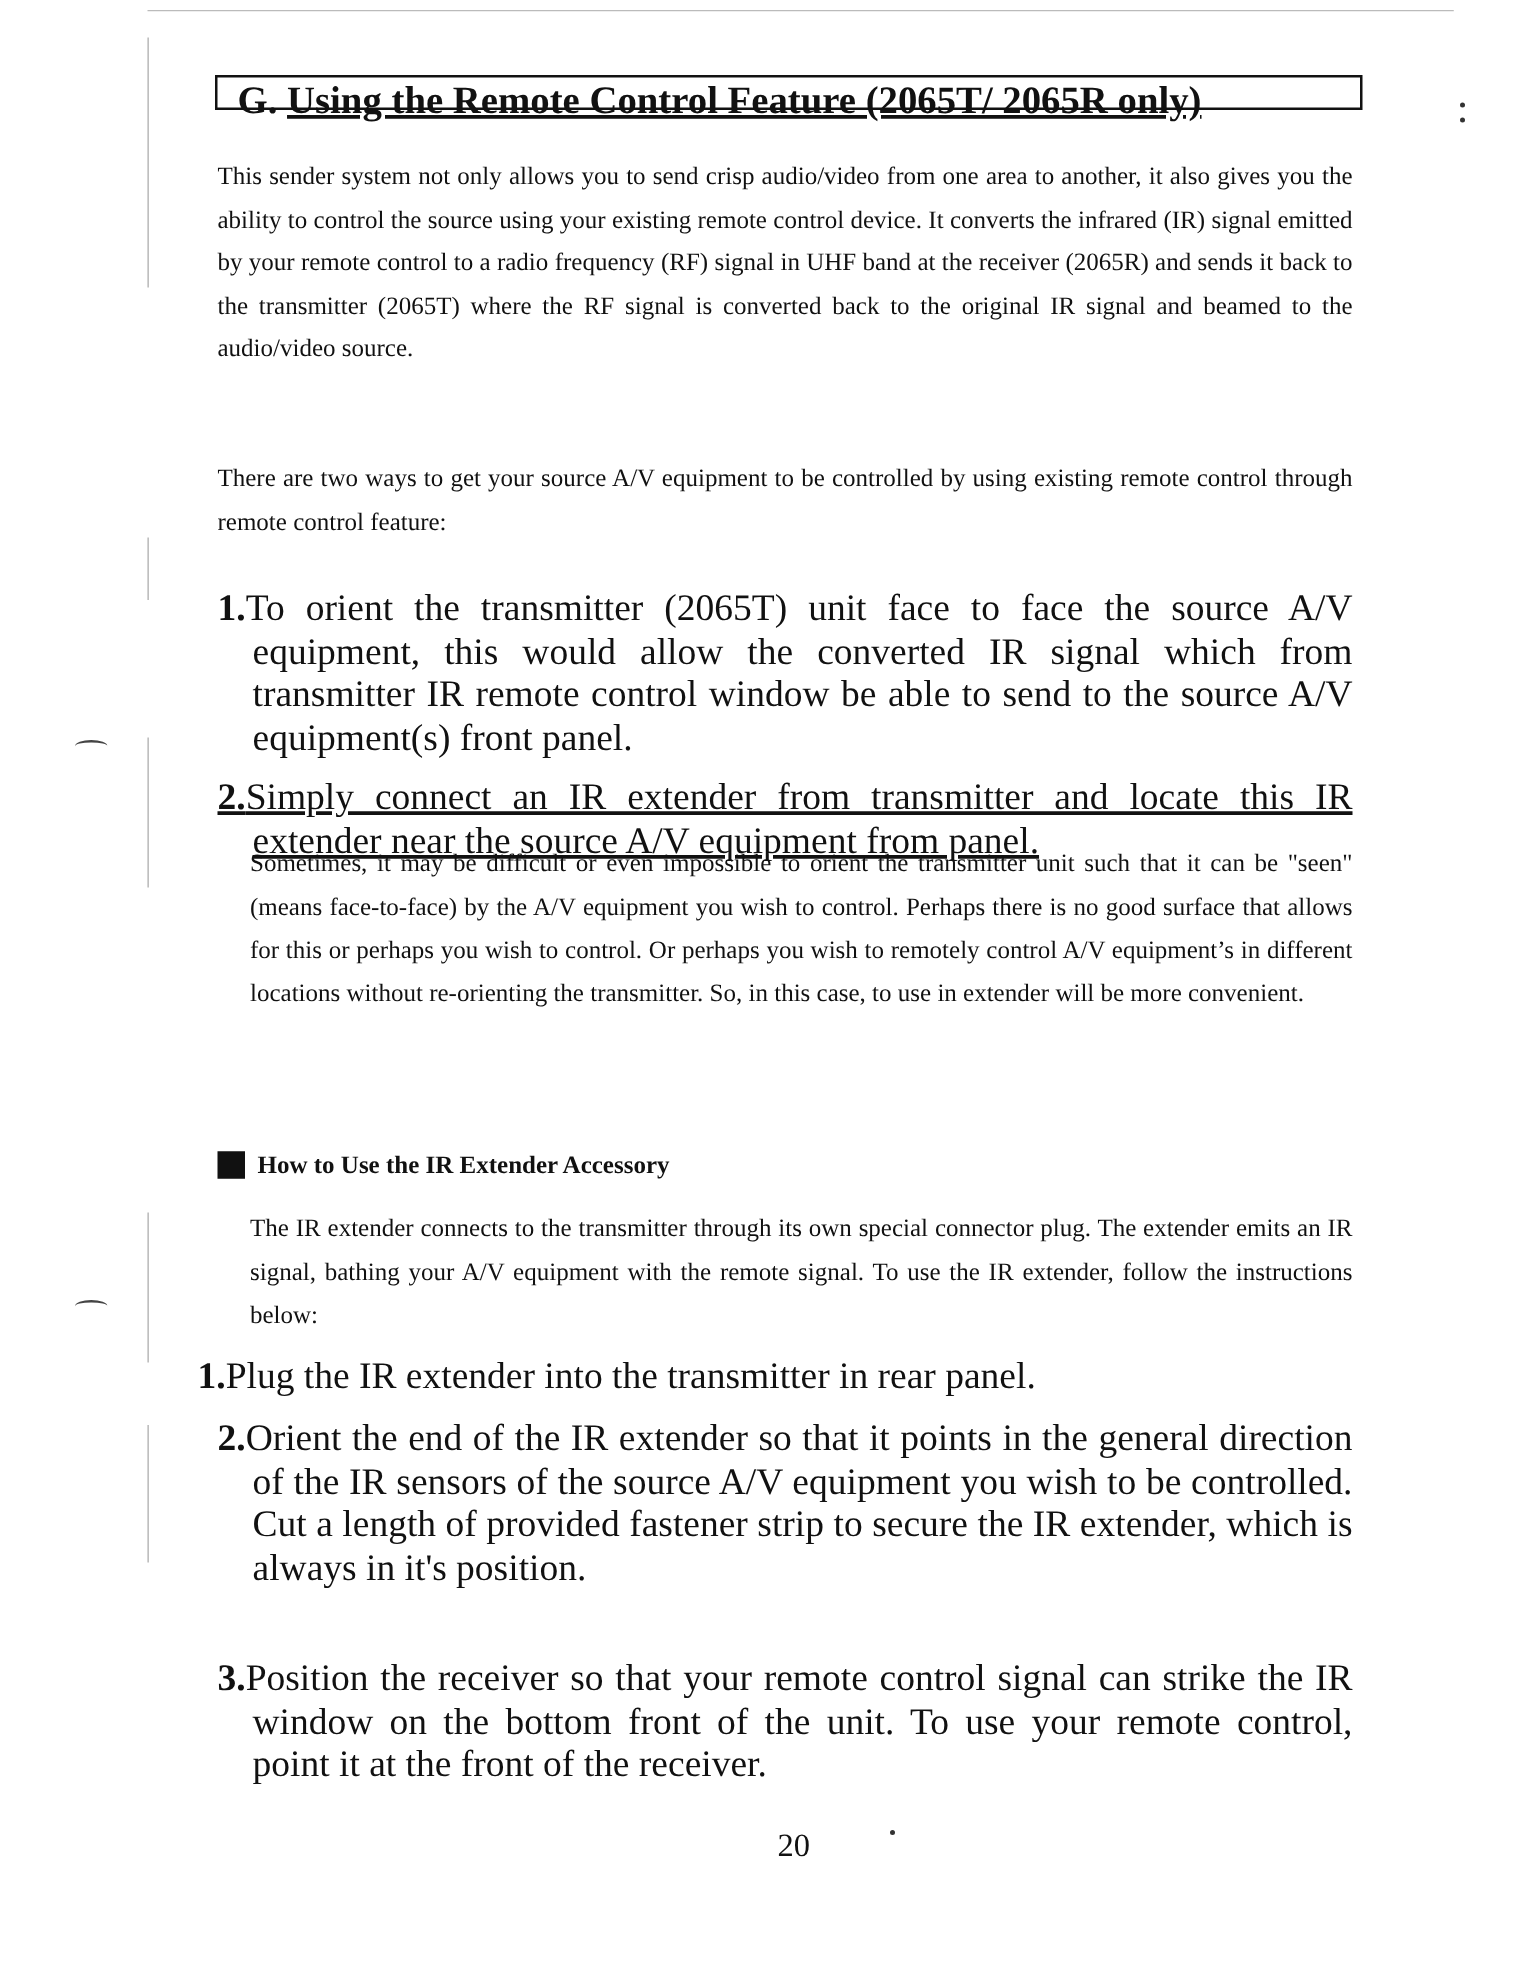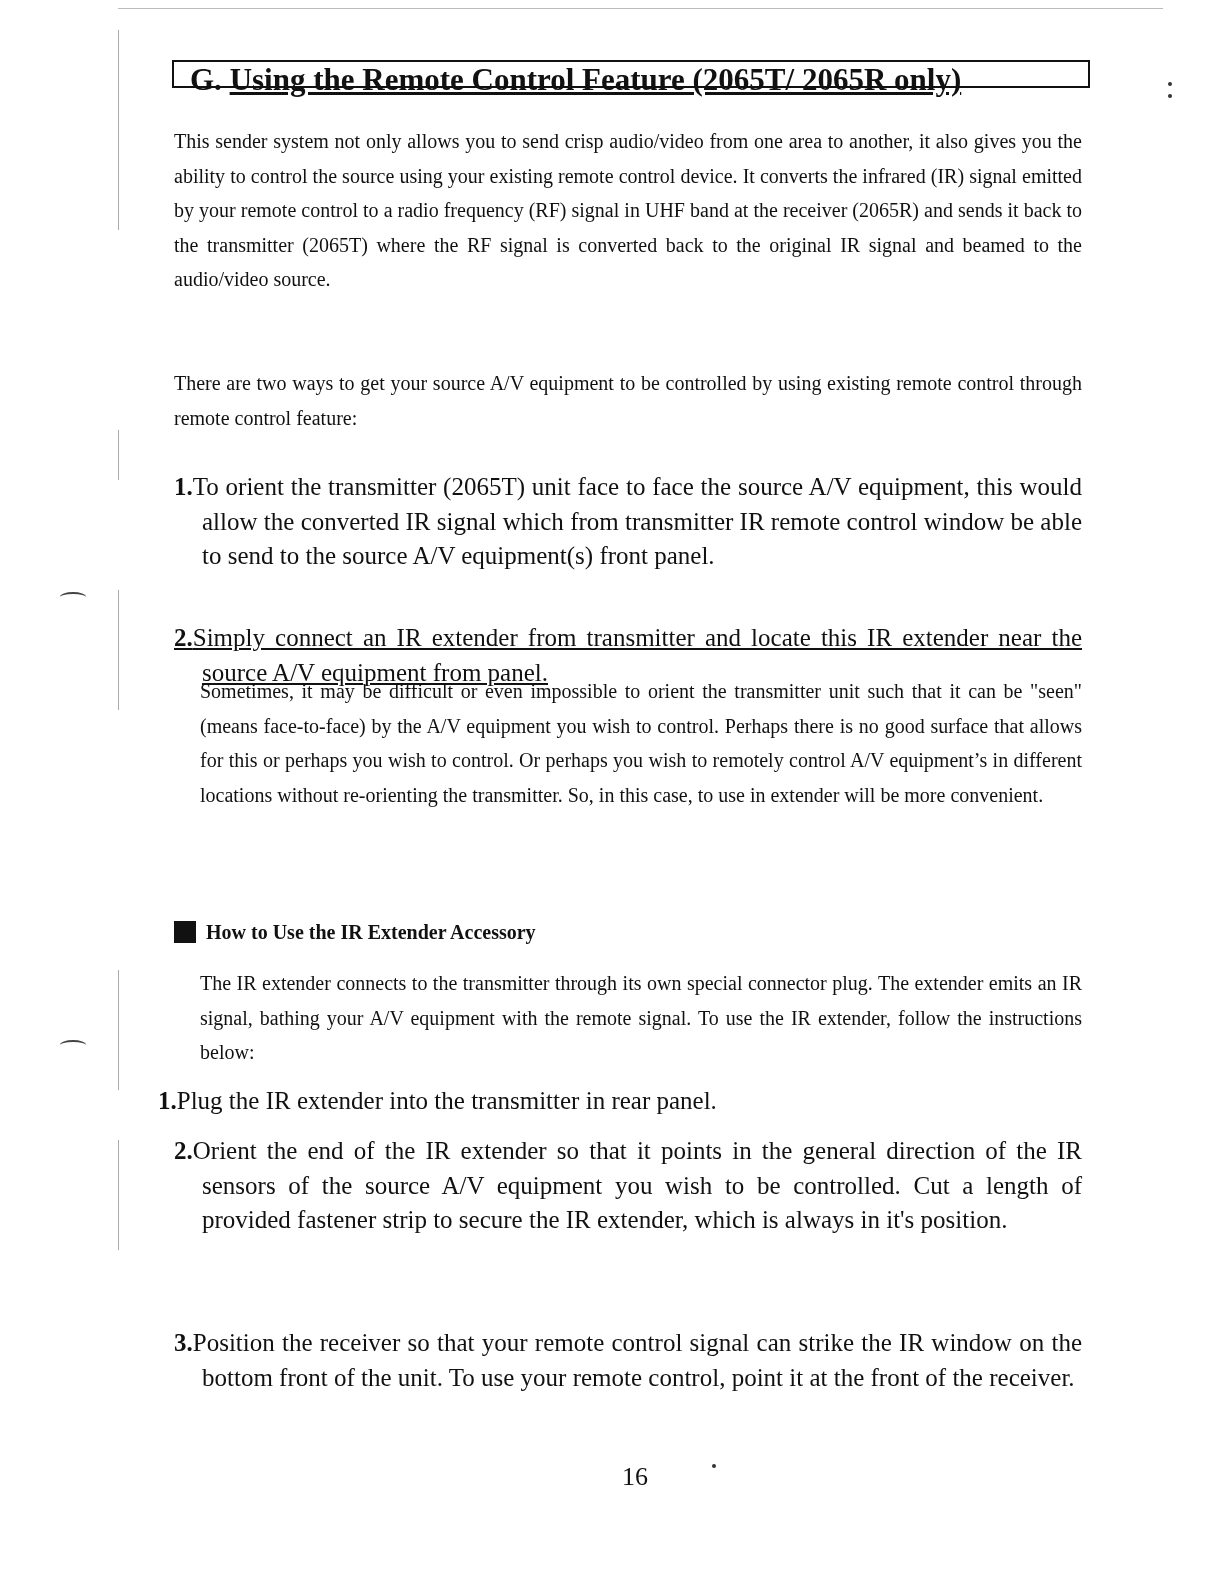--- a/index.html
+++ b/index.html
@@ -9,21 +9,21 @@
   .leftmarks { position: absolute; left: 118px; top: 30px; width: 4px; height: 1380px; }
   .leftmarks span { position: absolute; left: 0; width: 1px; background: #aaa; }
   .margin-mark { position: absolute; width: 26px; height: 8px; border-top: 2px solid #444; border-radius: 60% 60% 0 0; }
   .title-box { position: absolute; left: 172px; top: 60px; width: 918px; height: 28px; border: 2px solid #111;
                box-sizing: border-box; padding-left: 16px; }
   .title { font-family: "Liberation Serif", serif; font-weight: bold; font-size: 31px; line-height: 36px; margin: 0; }
   .title u { text-decoration: underline; }
   .para { position: absolute; font-size: 20px; line-height: 34.5px; text-align: justify; margin: 0; }
   .p1 { left: 174px; top: 124px; width: 908px; }
   .p2 { left: 174px; top: 366px; width: 908px; }
-  .item { position: absolute; font-size: 25px; line-height: 34.5px; text-align: justify; margin: 0; }
+  .item { position: absolute; font-size: 30px; line-height: 34.5px; text-align: justify; margin: 0; }
   .item .num { font-weight: bold; }
   .i1 { left: 174px; top: 470px; width: 908px; text-indent: 0; padding-left: 28px; box-sizing: border-box; }
   .i1 .num, .i2 .num, .j1 .num, .j2 .num, .j3 .num { margin-left: -28px; }
   .i2 { left: 174px; top: 621px; width: 908px; padding-left: 28px; box-sizing: border-box; text-decoration: underline; }
   .p3 { left: 200px; top: 674px; width: 882px; }
   .sec-head { position: absolute; left: 174px; top: 914px; font-weight: bold; font-size: 20px; line-height: 36px; margin: 0;
               display: flex; align-items: center; }
   .sec-head .sq { display: inline-block; width: 22px; height: 22px; background: #111; margin-right: 10px; }
   .p4 { left: 200px; top: 966px; width: 882px; }
   .j1 { left: 158px; top: 1084px; width: 908px; padding-left: 28px; box-sizing: border-box; }
@@ -65,13 +65,13 @@
   <span class="sq"></span>
   <span>How to Use the IR Extender Accessory</span>
 </h2>
 
 <p class="para p4">The IR extender connects to the transmitter through its own special connector plug. The extender emits an IR signal, bathing your A/V equipment with the remote signal. To use the IR extender, follow the instructions below:</p>
 
 <p class="item j1"><span class="num">1.</span><span>Plug the IR extender into the transmitter in rear panel.</span></p>
 <p class="item j2"><span class="num">2.</span><span>Orient the end of the IR extender so that it points in the general direction of the IR sensors of the source A/V equipment you wish to be controlled. Cut a length of provided fastener strip to secure the IR extender, which is always in it's position.</span></p>
 <p class="item j3"><span class="num">3.</span><span>Position the receiver so that your remote control signal can strike the IR window on the bottom front of the unit. To use your remote control, point it at the front of the receiver.</span></p>
 
-<p class="page-num">16</p>
+<p class="page-num">20</p>
 
 </body></html>

